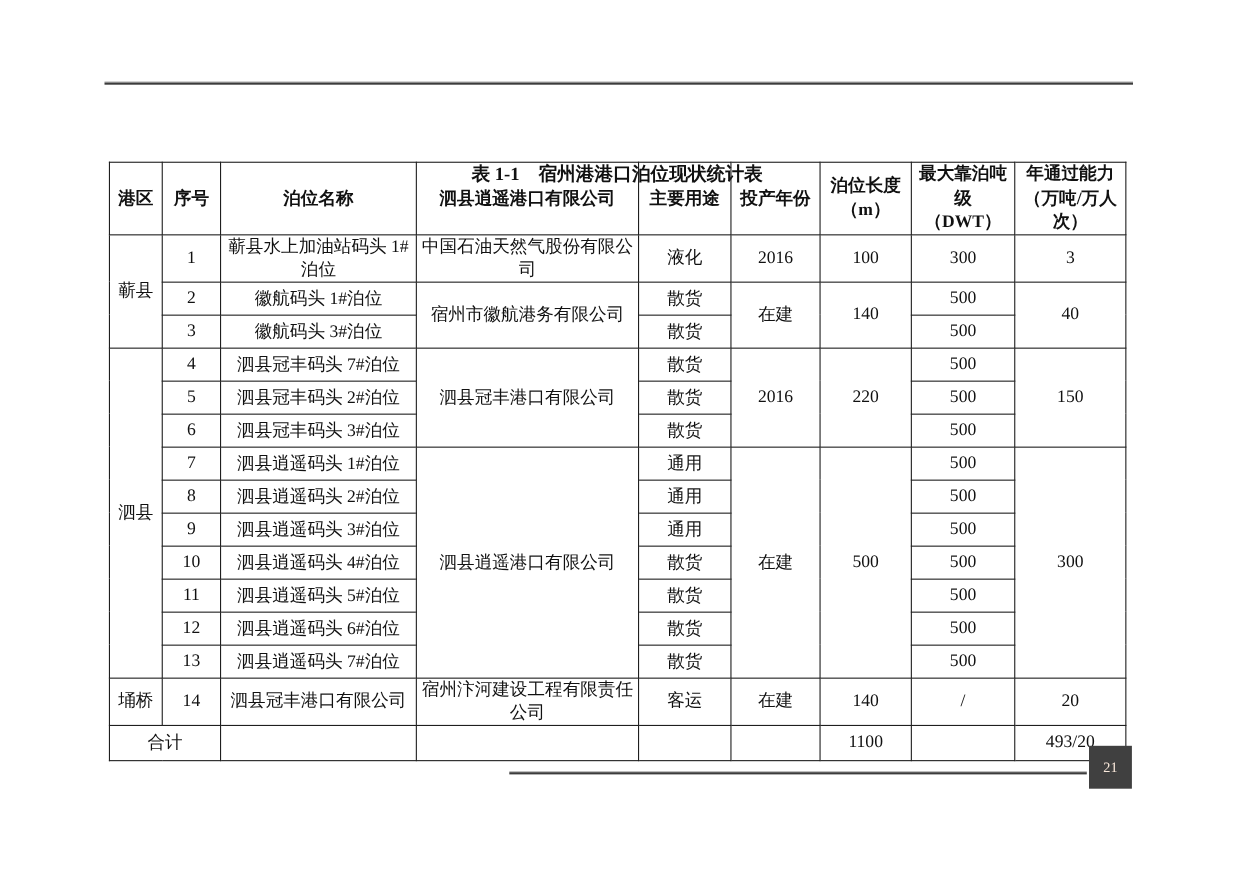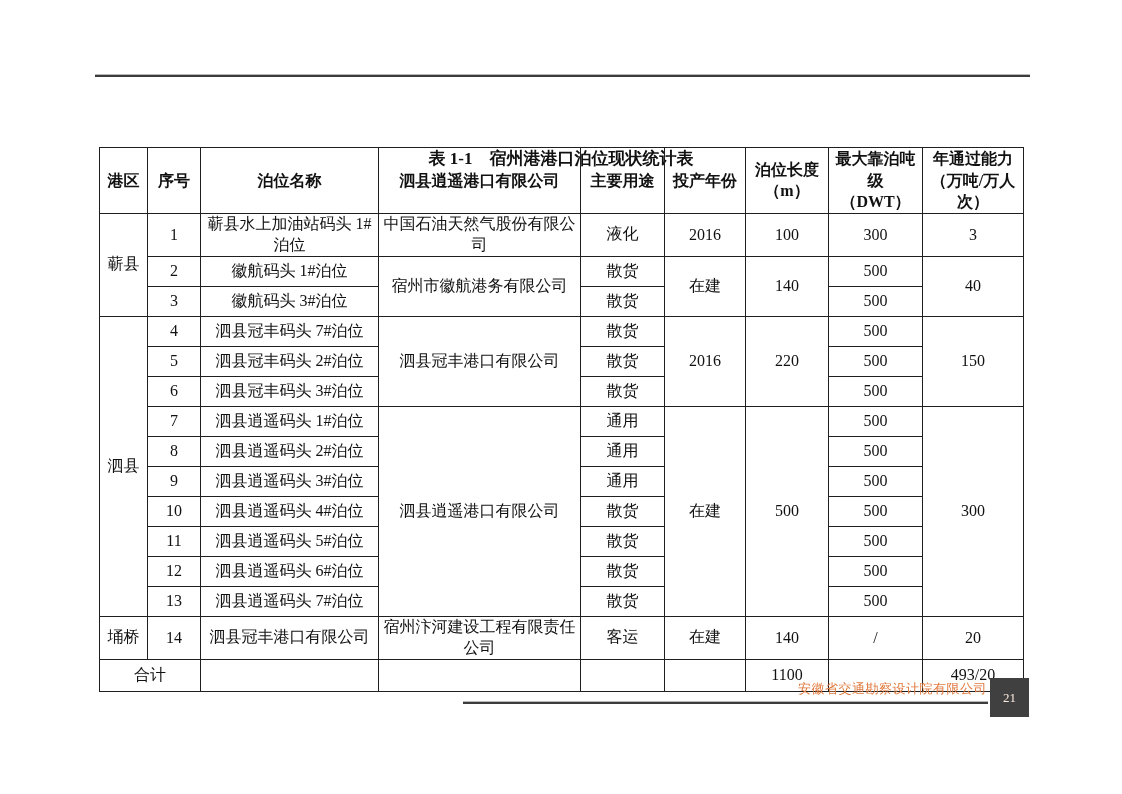--- a/index.html
+++ b/index.html
@@ -286,17 +286,16 @@
           <td></td>
           <td></td>
           <td>1100</td>
           <td></td>
           <td>493/20</td>
         </tr>
       </tbody>
     </table>
   </div>
 
-  <div class="doc-footer-company">安徽省交通勘察设计院有限公司</div>
   <div class="doc-footer-rule"></div>
   <div class="page-number-badge">21</div>
 
 </div>
 
 </body></html>

